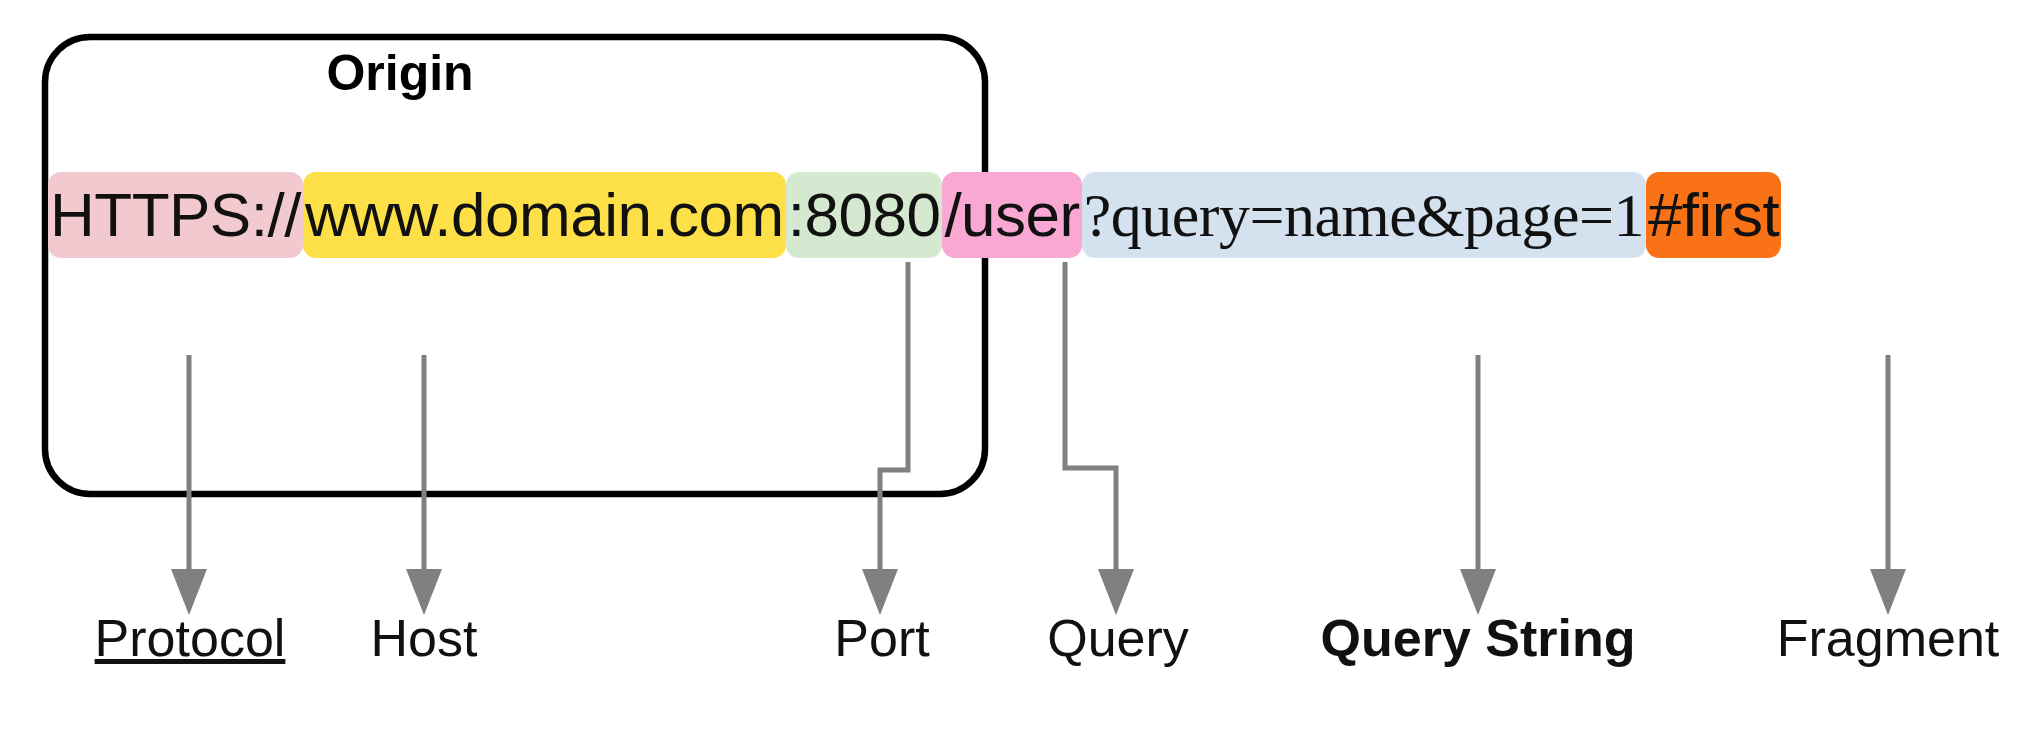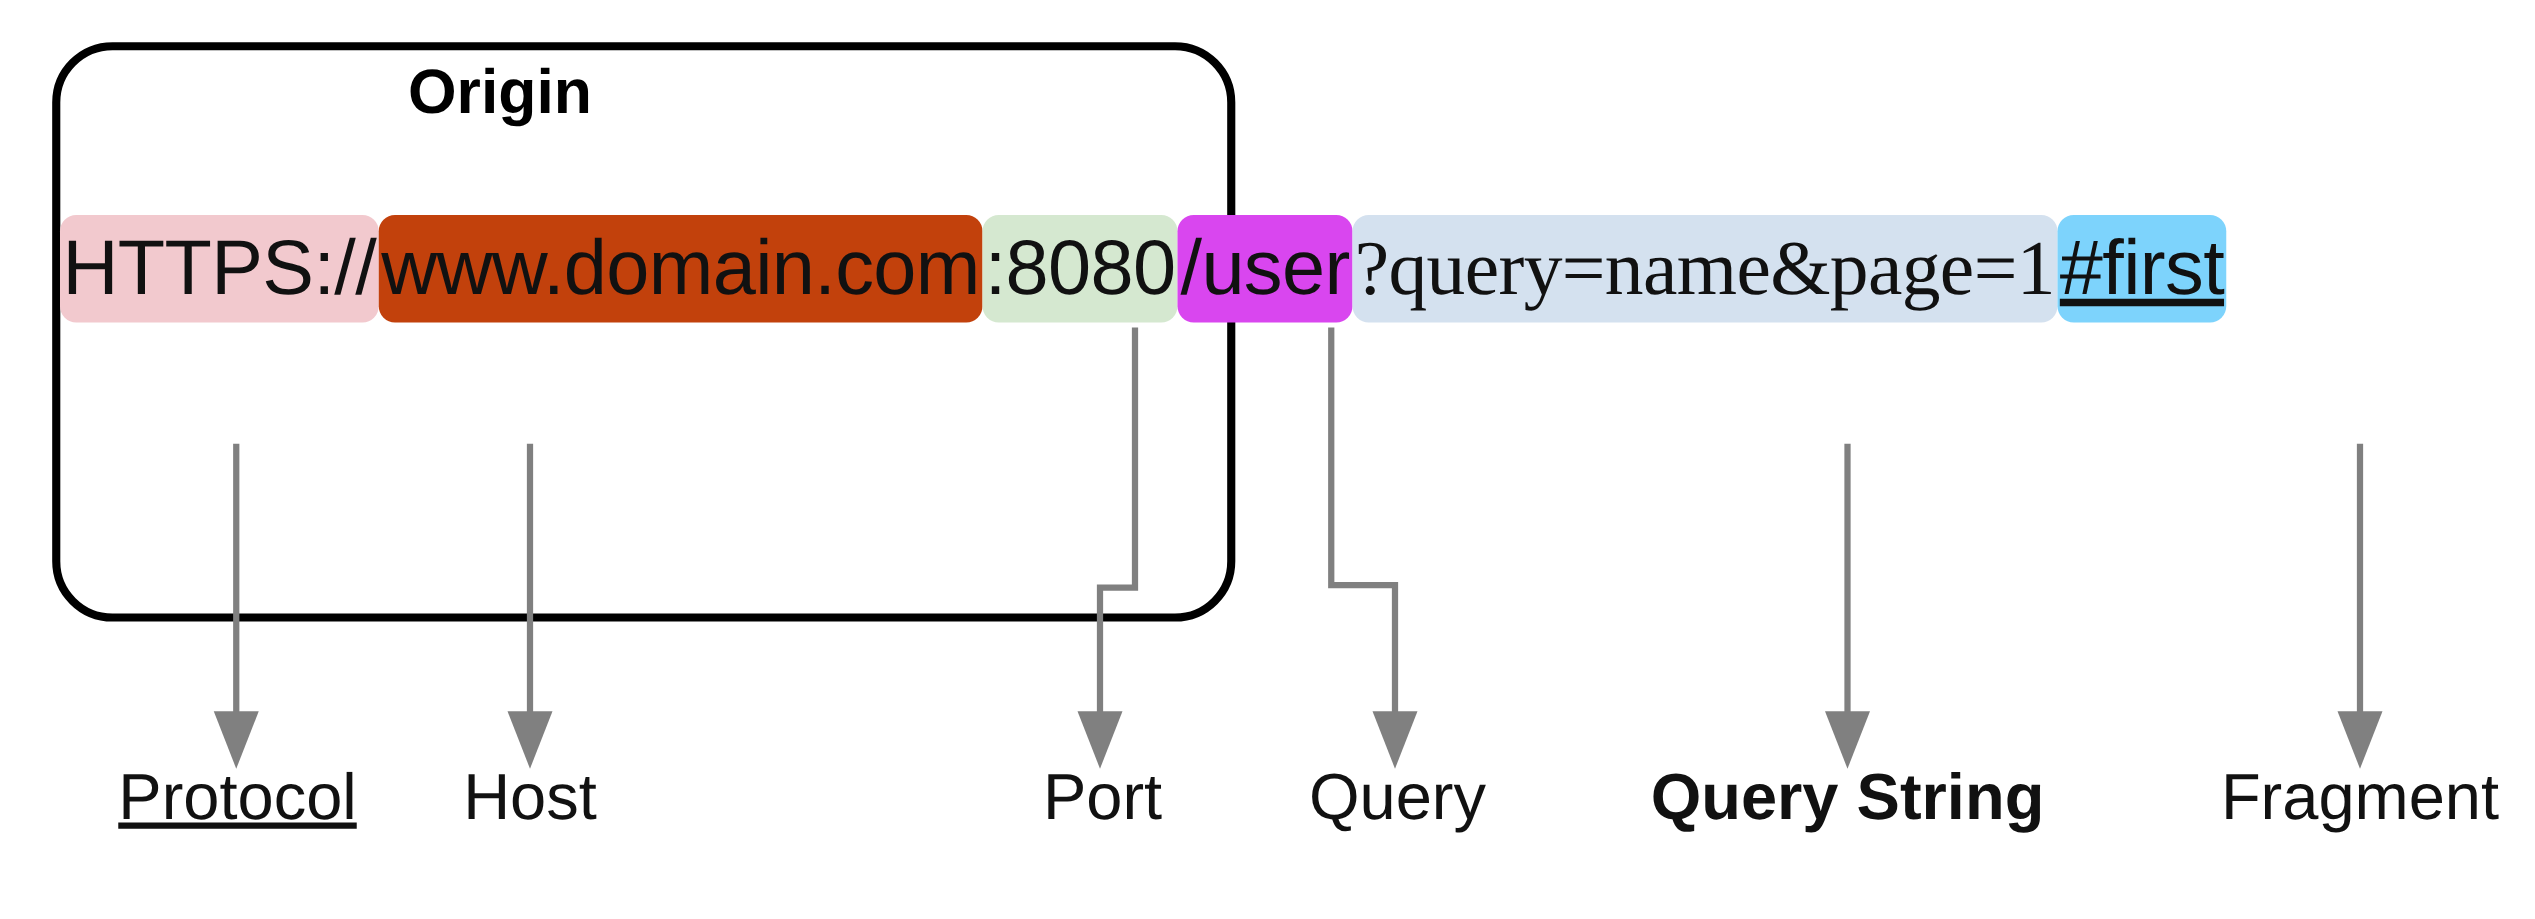--- a/index.html
+++ b/index.html
@@ -91,25 +91,25 @@
 
     <path d="M1478,355 L1478,592" fill="none" stroke="#808080" stroke-width="5" marker-end="url(#arrowhead)"></path>
 
     <path d="M1888,355 L1888,592" fill="none" stroke="#808080" stroke-width="5" marker-end="url(#arrowhead)"></path>
   </svg>
 
   <div class="origin-title">Origin</div>
 
   <div class="url-row">
     <span class="seg" style="background: rgb(242, 201, 206);">HTTPS://</span>
-    <span class="seg" style="background: #c2410c;">www.domain.com</span>
+    <span class="seg" style="background: #fde047;">www.domain.com</span>
     <span class="seg" style="background: rgb(213, 232, 208);">:8080</span>
-    <span class="seg" style="background: #d946ef;">/user</span>
+    <span class="seg" style="background: #f9a8d4;">/user</span>
     <span class="seg" style="background: rgb(212, 225, 239); font-family: Liberation Serif, serif;">?query=name&amp;page=1</span>
-    <span class="seg" style="background: #7dd3fc; text-decoration: underline;">#first</span>
+    <span class="seg" style="background: #f97316;">#first</span>
   </div>
 
   <div class="part-label" style="left: 190px; text-decoration: underline;">Protocol</div>
   <div class="part-label" style="left: 424px;">Host</div>
   <div class="part-label" style="left: 882px;">Port</div>
   <div class="part-label" style="left: 1118px;">Query</div>
   <div class="part-label" style="left: 1478px; font-weight: bold;">Query String</div>
   <div class="part-label" style="left: 1888px;">Fragment</div>
 
 </div>

